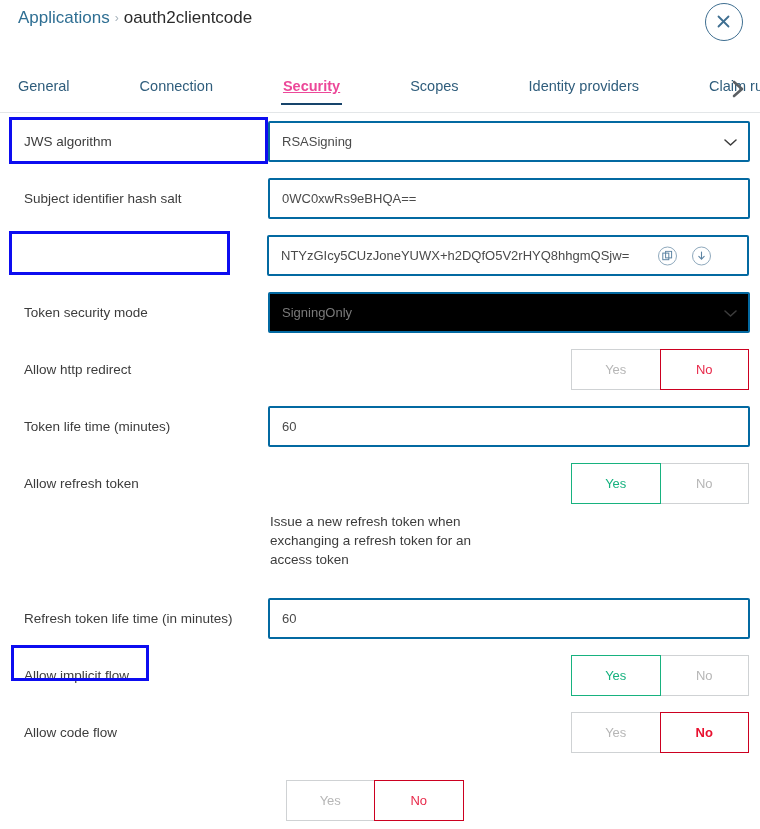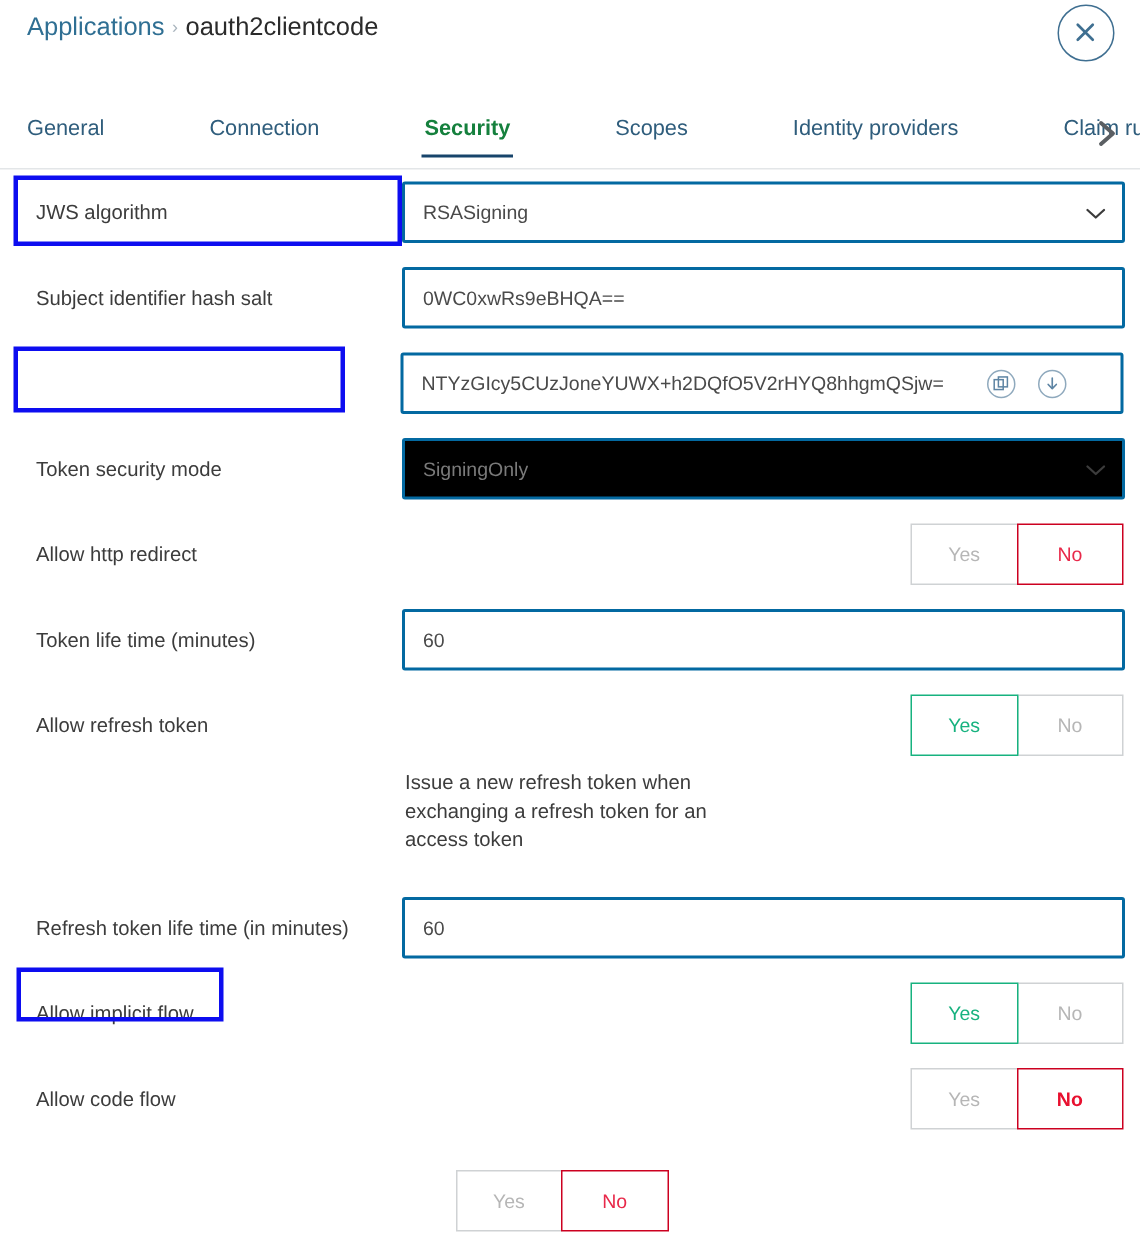--- a/index.html
+++ b/index.html
@@ -76,22 +76,23 @@
   .tab {
     font-size: 14.5px;
     color: #2f5d7c;
     padding: 4px 0 11px 0;
     margin-right: 41px;
     cursor: pointer;
     white-space: nowrap;
     position: relative;
   }
   .tab.active {
-    color: #15803d;
+    color: #ec4899;
     font-weight: bold;
+    text-decoration: underline;
   }
   .tab.active::after {
     content: "";
     position: absolute;
     left: -2px;
     right: -2px;
     bottom: 0px;
     height: 2.5px;
     background: #17446b;
   }
@@ -185,21 +186,21 @@
     box-sizing: border-box;
     display: flex;
     align-items: center;
     justify-content: center;
     cursor: pointer;
   }
 
   
   .toggle {
     display: flex;
-    width: 142px;
+    width: 178px;
     height: 41px;
   }
   .tg {
     flex: 1 1 50%;
     display: flex;
     align-items: center;
     justify-content: center;
     font-size: 13px;
     box-sizing: border-box;
     border: 1px solid #cfd2d4;

